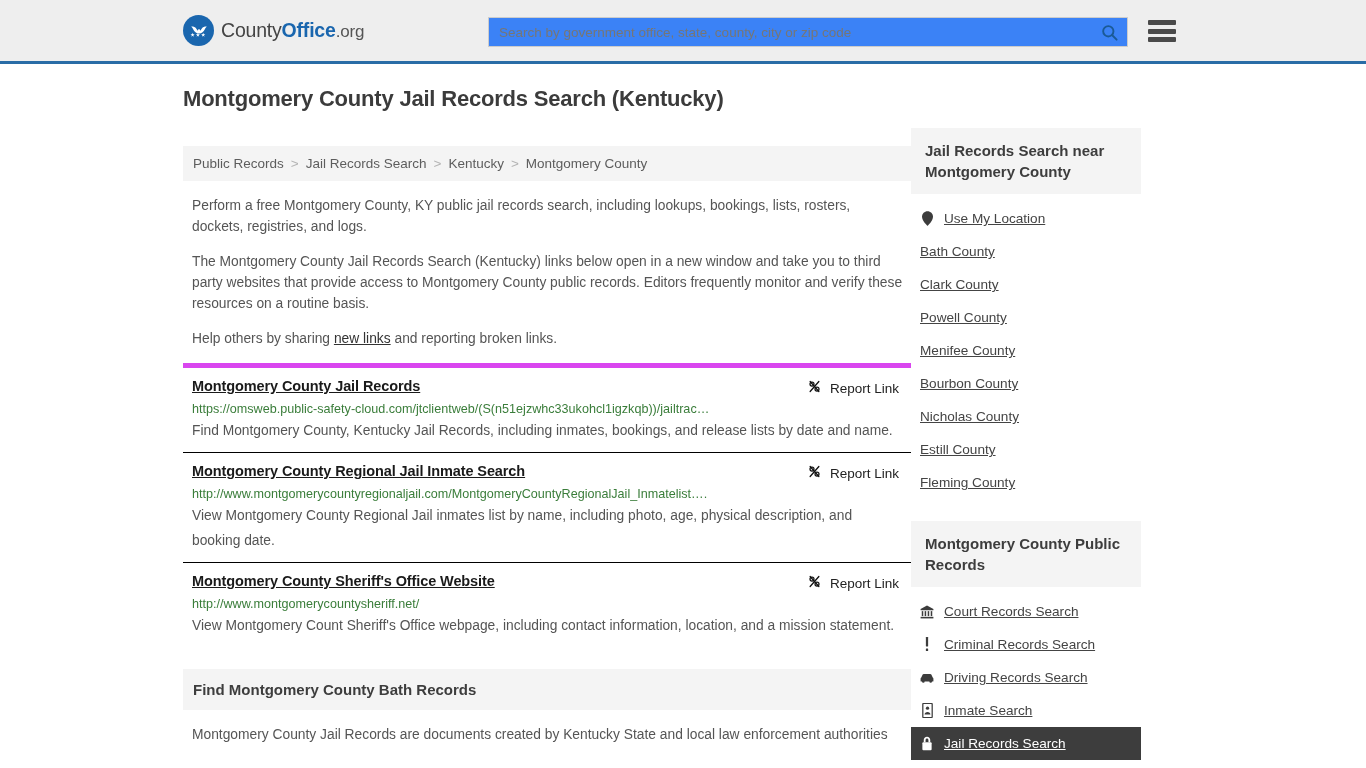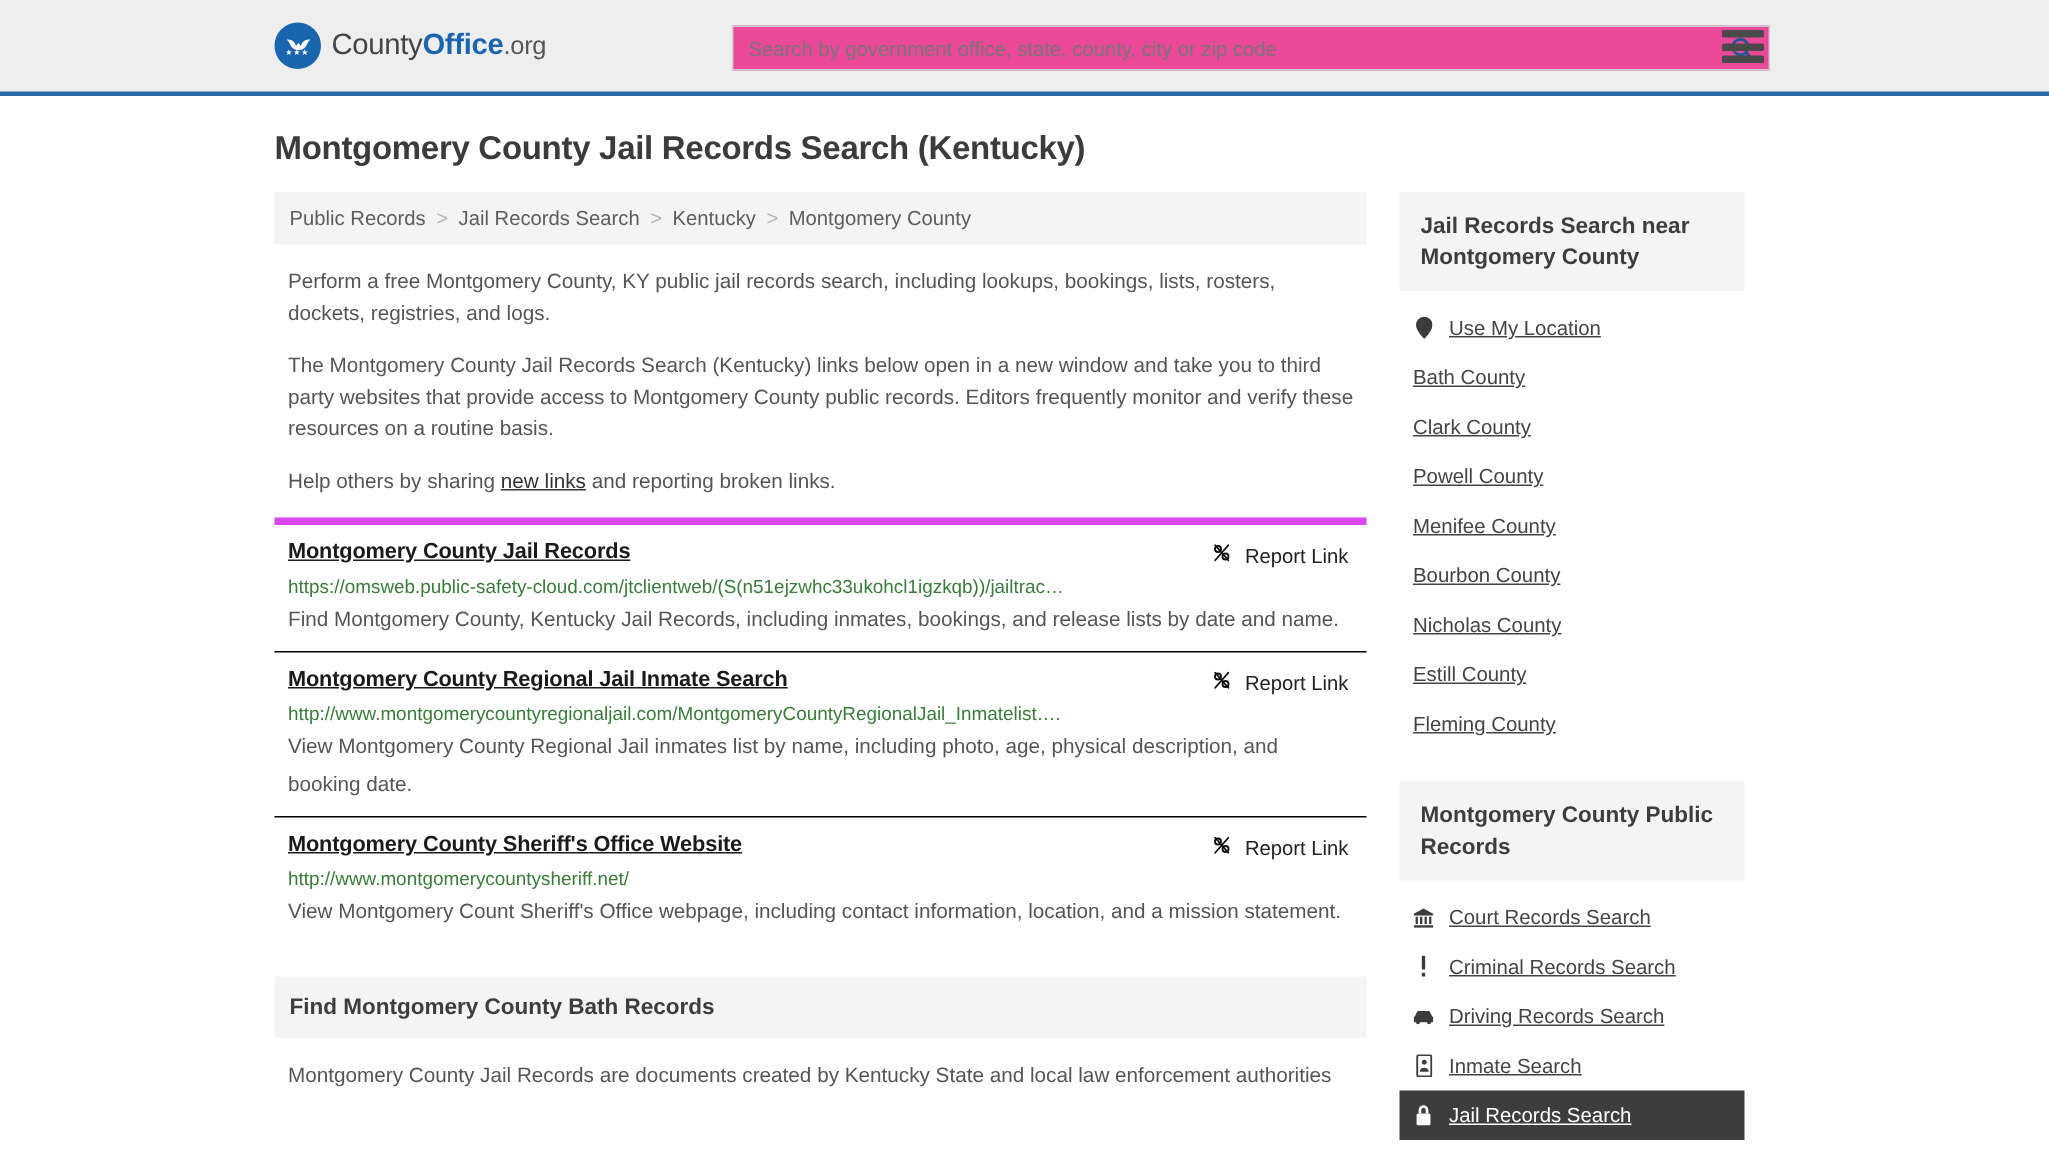--- a/index.html
+++ b/index.html
@@ -58,23 +58,23 @@
     white-space: nowrap;
   }
   .brand-text .b-bold { color: #1a66ae; font-weight: bold; }
   .brand-text .b-plain { color: #444; }
   .brand-text .b-org { color: #555; font-size: 17px; }
 
   .search-wrap {
     position: absolute;
     left: 305px;
     top: 17px;
-    width: 692px;
+    width: 640px;
     height: 30px;
-    background: #ec4899;
+    background: #3b82f6;
     border: 1px solid #cccccc;
     display: flex;
     align-items: center;
   }
   .search-input {
     flex: 1;
     border: none;
     outline: none;
     height: 100%;
     padding: 0 10px;
@@ -118,21 +118,21 @@
     display: block;
     position: relative;
   }
   .page-title {
     font-size: 22px;
     font-weight: bold;
     color: #3b3b3b;
     letter-spacing: -0.2px;
     margin-bottom: 16px;
   }
-  .columns { display: flex; gap: 22px; align-items: flex-start; }
+  .columns { display: flex; align-items: center; }
   .col-main { width: 728px; flex: none; }
   .col-side { width: 230px; flex: none; }
 
   
   .breadcrumb {
     background: #f4f4f4;
     padding: 10px 10px;
     font-size: 13.5px;
     color: #5d5d5d;
     display: flex;

